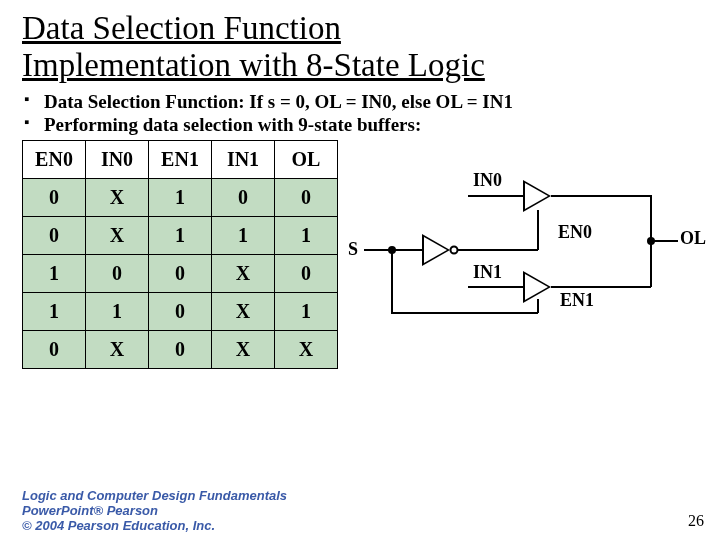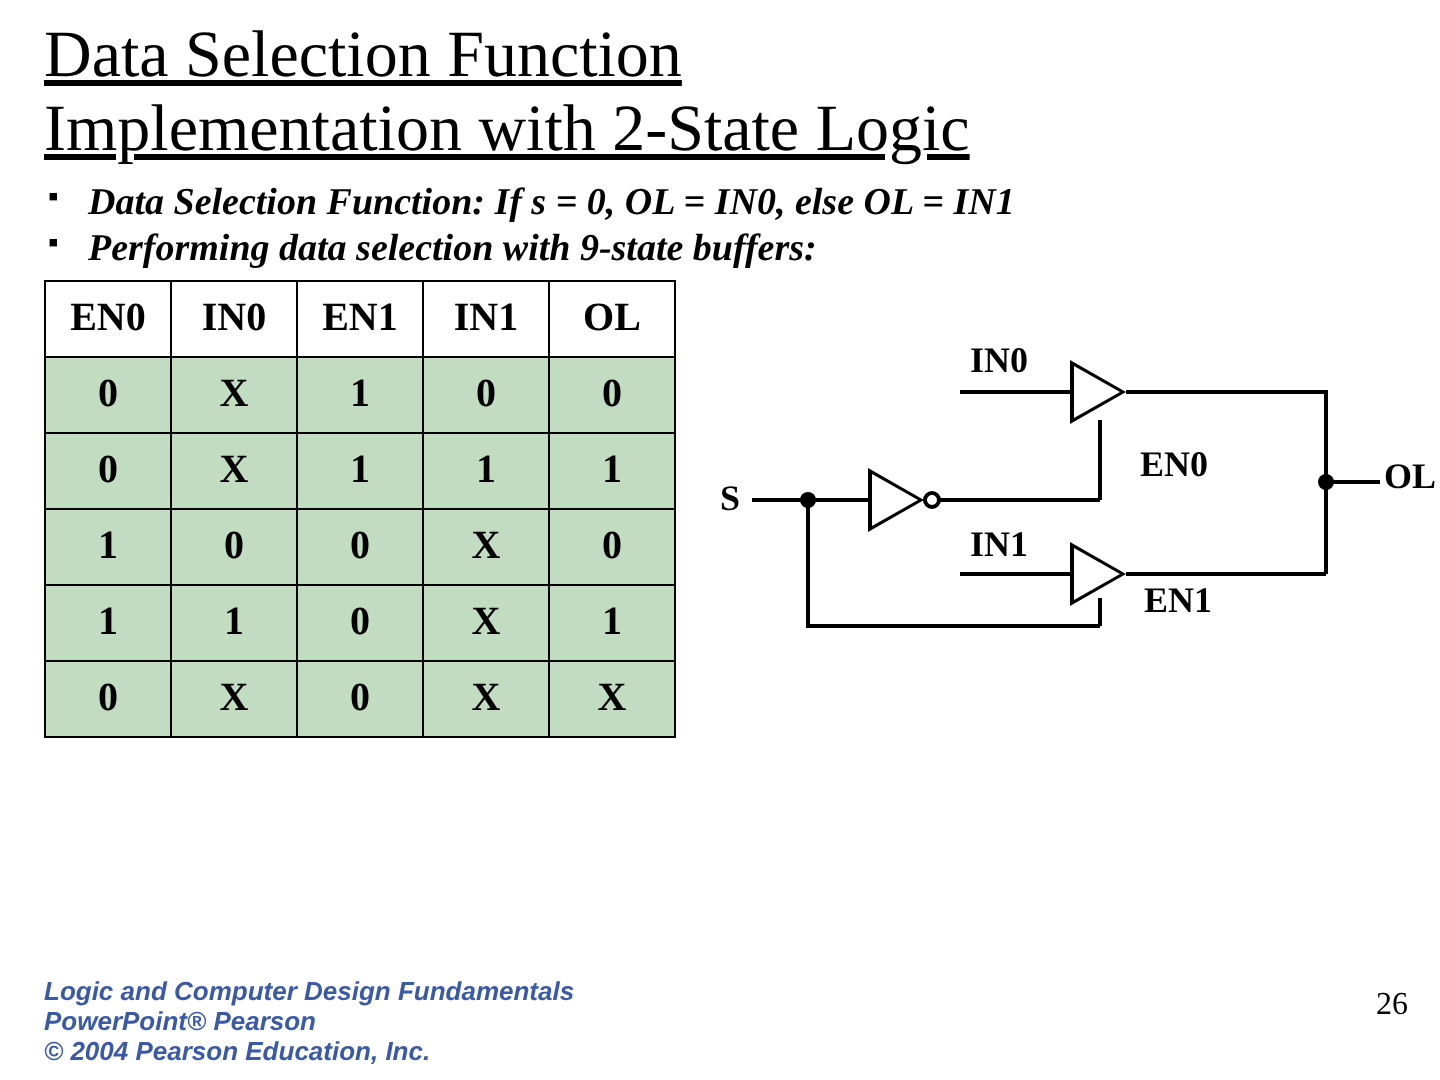--- a/index.html
+++ b/index.html
@@ -28,36 +28,35 @@
     padding: 0;
     margin: 6px 0 4px 0;
   }
   .bullets li {
     font-size: 19px;
     font-weight: bold;
     line-height: 1.22;
     padding-left: 22px;
     position: relative;
     margin: 0;
-    font-style: italic;
   }
   .bullets li::before {
     content: "▪";
     position: absolute;
     left: 2px;
     top: 0;
     font-size: 15px;
   }
   .overbar {
     text-decoration: overline;
   }
   .row {
     display: flex;
     align-items: flex-start;
-    gap: 14px;
+    gap: 2px;
     margin-top: 2px;
   }
   table {
     border-collapse: collapse;
     font-size: 20px;
     font-weight: bold;
     text-align: center;
   }
   th, td {
     border: 1px solid #000;
@@ -116,31 +115,31 @@
     font-family: Arial, sans-serif;
     font-size: 13px;
     line-height:1.15;
     color:#3a5aa8;
     font-style: italic;
     font-weight: bold;
   }
   .footer .tiny { font-style: italic; }
   .pagenum {
     position:absolute;
-    right:16px; bottom:28px;
+    right:16px; bottom:10px;
     font-size:16px;
   }
 </style>
 </head>
 <body>
 
 <div class="slide">
   <h1 class="title">
     <span>Data Selection Function</span><br>
-    <span>Implementation with 2-State Logic</span>
+    <span>Implementation with 8-State Logic</span>
   </h1>
 
   <ul class="bullets">
     <li>Data Selection Function: If s = 0, OL = IN0, else OL = IN1</li>
     <li>Performing data selection with 9-state buffers:</li>
   </ul>
 
   <div class="row">
     <table>
       <tbody>

